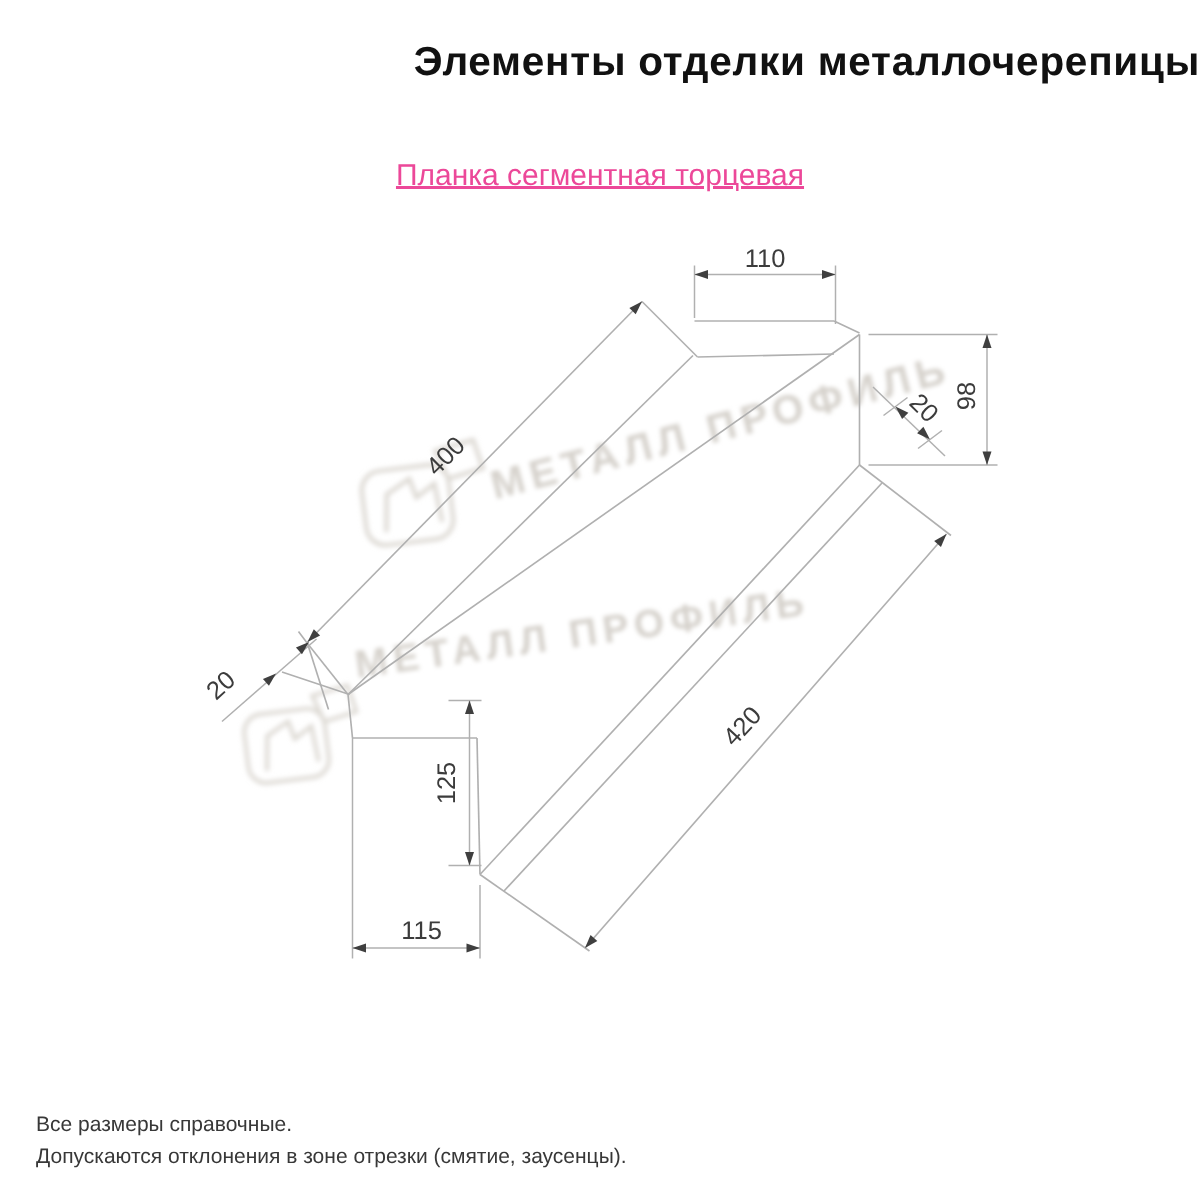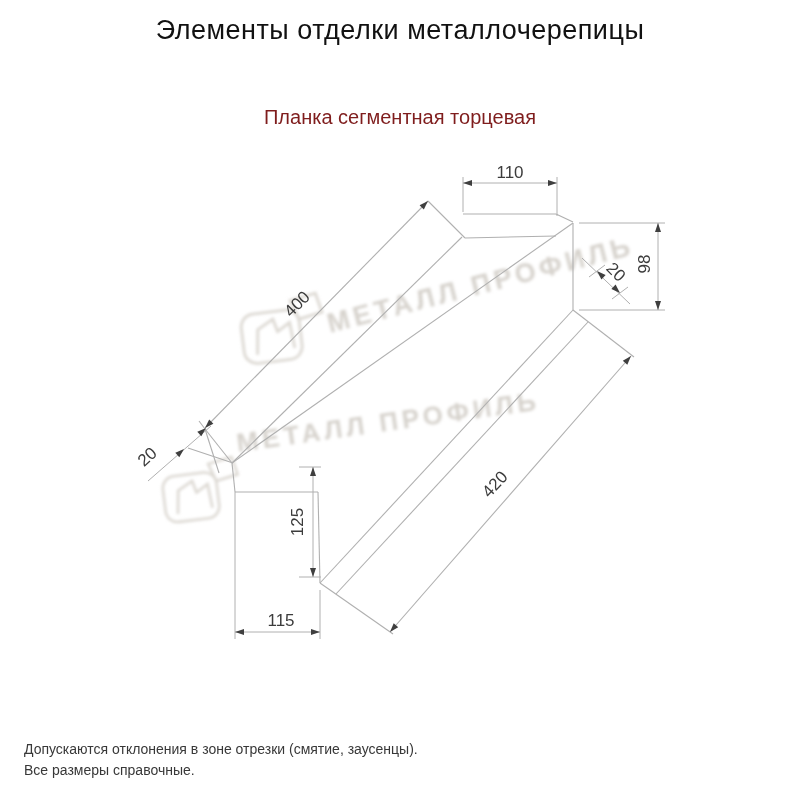--- a/index.html
+++ b/index.html
@@ -6,39 +6,40 @@
   .page {
     position: relative;
     width: 800px;
     height: 800px;
     background: #ffffff;
     overflow: hidden;
     font-family: "Liberation Sans", sans-serif;
   }
   .title {
     position: absolute;
-    top: 15px;
+    top: 26px;
     left: 0;
     width: 800px;
-    text-align: center;
+    text-align: right;
     font-size: 27px;
-    font-weight: normal;
+    font-weight: bold;
     color: #111111;
     letter-spacing: 0.5px;
   }
   .subtitle {
     position: absolute;
     top: 106px;
     left: 0;
     width: 800px;
     text-align: center;
     font-size: 20px;
     font-weight: normal;
-    color: #7f1d1d;
+    color: #ec4899;
     line-height: 23px;
+    text-decoration: underline;
   }
   .drawing-svg {
     position: absolute;
     left: 0;
     top: 0;
   }
   .footer {
     position: absolute;
     left: 24px;
     top: 739px;
@@ -189,17 +190,17 @@
     <text class="dim-label" text-anchor="middle" transform="translate(650,264) rotate(-90)">98</text>
     <text class="dim-label" text-anchor="middle" transform="translate(612,276) rotate(45)">20</text>
     <text class="dim-label" text-anchor="middle" transform="translate(301,308) rotate(-45)">400</text>
     <text class="dim-label" text-anchor="middle" transform="translate(151,461) rotate(-42)">20</text>
     <text class="dim-label" text-anchor="middle" transform="translate(499,488) rotate(-47)">420</text>
     <text class="dim-label" text-anchor="middle" transform="translate(303,522) rotate(-90)">125</text>
     <text class="dim-label" text-anchor="middle" transform="translate(281,626)">115</text>
   </svg>
 
   <div class="footer">
+    <div>Все размеры справочные.</div>
     <div>Допускаются отклонения в зоне отрезки (смятие, заусенцы).</div>
-    <div>Все размеры справочные.</div>
   </div>
 
 </div>
 
 </body></html>

